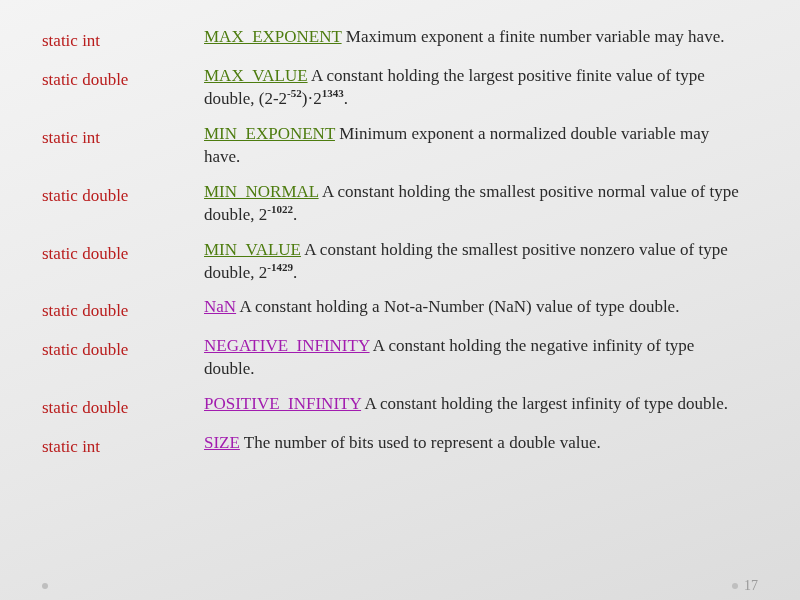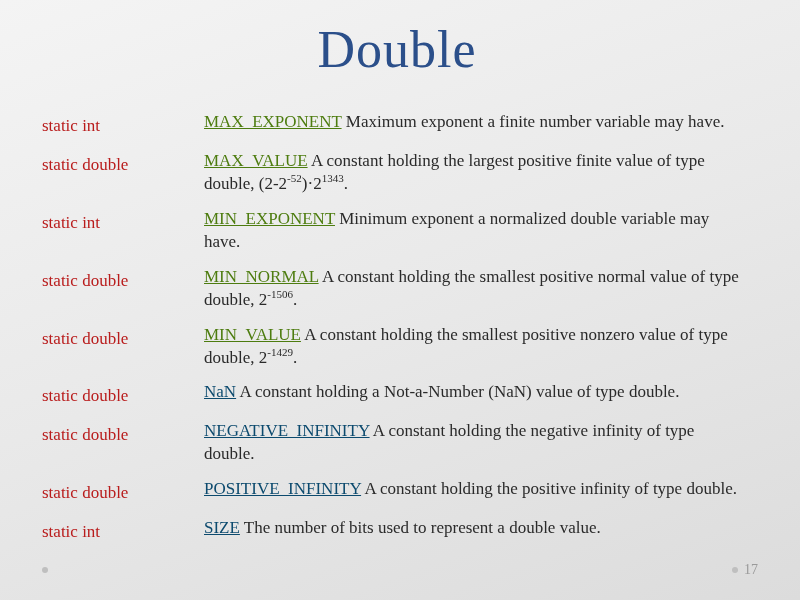--- a/index.html
+++ b/index.html
@@ -54,33 +54,34 @@
   }
   .cell-right {
     color: #2a2a2a;
   }
   .field-link {
     color: #4d7c0f;
     text-decoration: underline;
     cursor: pointer;
   }
   .field-black {
-    color: #0c4a6e;
+    color: #a21caf;
     text-decoration: underline;
   }
   .desc {
   }
   sup {
     font-size: 0.65em;
     vertical-align: super;
     line-height: 0;
+    font-weight: bold;
   }
   .footer {
     position: absolute;
-    bottom: 22px;
+    bottom: 6px;
     left: 0;
     right: 0;
     padding: 0 42px;
     display: flex;
     justify-content: space-between;
     align-items: center;
     color: #9a9a9a;
     font-size: 14px;
   }
   .bullet {
@@ -93,21 +94,20 @@
   .page-group {
     display: flex;
     align-items: center;
     gap: 6px;
   }
 </style>
 </head>
 <body>
 
 <div class="slide">
-  <h1 class="title">Double</h1>
 
   <div class="table">
 
     <div class="row">
       <div class="cell-left">static int</div>
       <div class="cell-right">
         <span class="field-link">MAX_EXPONENT</span><span class="desc"> Maximum exponent a finite number variable may have.</span>
       </div>
     </div>
 
@@ -121,21 +121,21 @@
     <div class="row">
       <div class="cell-left">static int</div>
       <div class="cell-right">
         <span class="field-link">MIN_EXPONENT</span><span class="desc"> Minimum exponent a normalized double variable may have.</span>
       </div>
     </div>
 
     <div class="row">
       <div class="cell-left">static double</div>
       <div class="cell-right">
-        <span class="field-link">MIN_NORMAL</span><span class="desc"> A constant holding the smallest positive normal value of type double, 2</span><sup>-1506</sup><span>.</span>
+        <span class="field-link">MIN_NORMAL</span><span class="desc"> A constant holding the smallest positive normal value of type double, 2</span><sup>-1022</sup><span>.</span>
       </div>
     </div>
 
     <div class="row">
       <div class="cell-left">static double</div>
       <div class="cell-right">
         <span class="field-link">MIN_VALUE</span><span class="desc"> A constant holding the smallest positive nonzero value of type double, 2</span><sup>-1429</sup><span>.</span>
       </div>
     </div>
 
@@ -149,21 +149,21 @@
     <div class="row">
       <div class="cell-left">static double</div>
       <div class="cell-right">
         <span class="field-black">NEGATIVE_INFINITY</span><span class="desc"> A constant holding the negative infinity of type double.</span>
       </div>
     </div>
 
     <div class="row">
       <div class="cell-left">static double</div>
       <div class="cell-right">
-        <span class="field-black">POSITIVE_INFINITY</span><span class="desc"> A constant holding the positive infinity of type double.</span>
+        <span class="field-black">POSITIVE_INFINITY</span><span class="desc"> A constant holding the largest infinity of type double.</span>
       </div>
     </div>
 
     <div class="row">
       <div class="cell-left">static int</div>
       <div class="cell-right">
         <span class="field-black">SIZE</span><span class="desc"> The number of bits used to represent a double value.</span>
       </div>
     </div>
 

